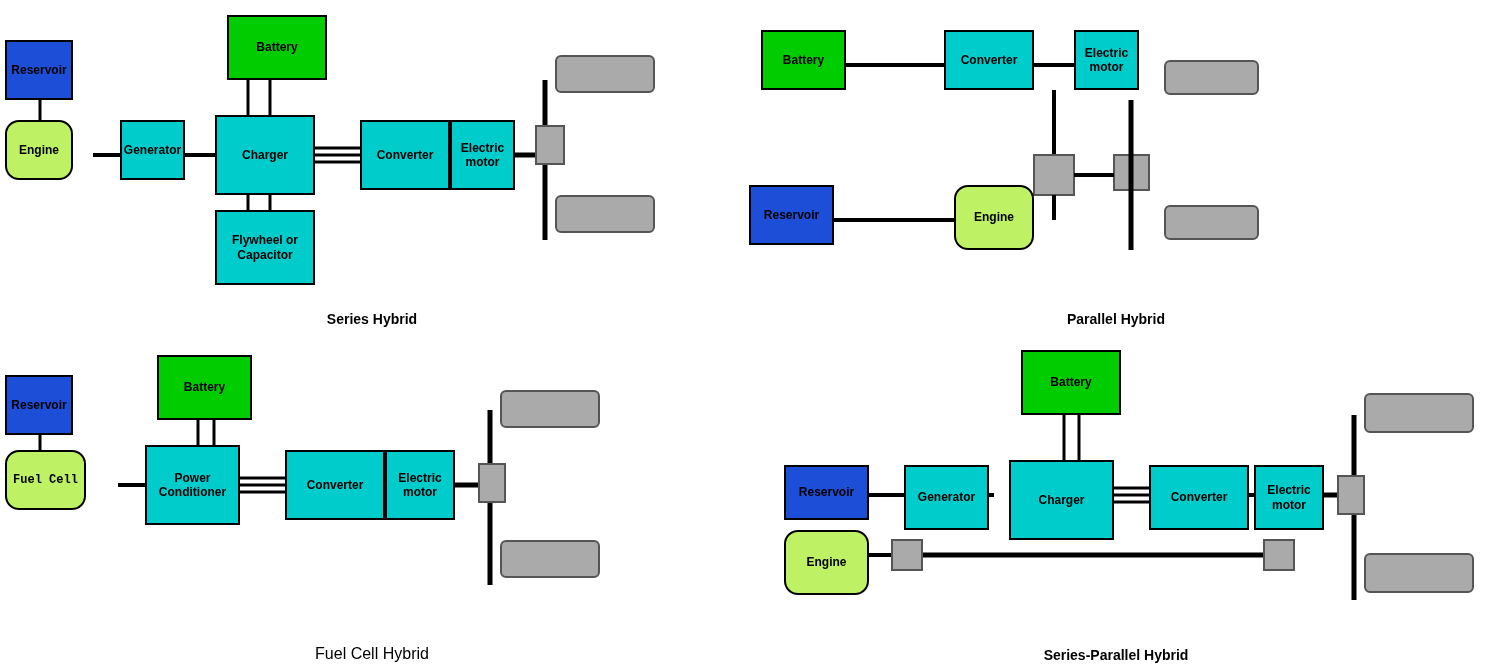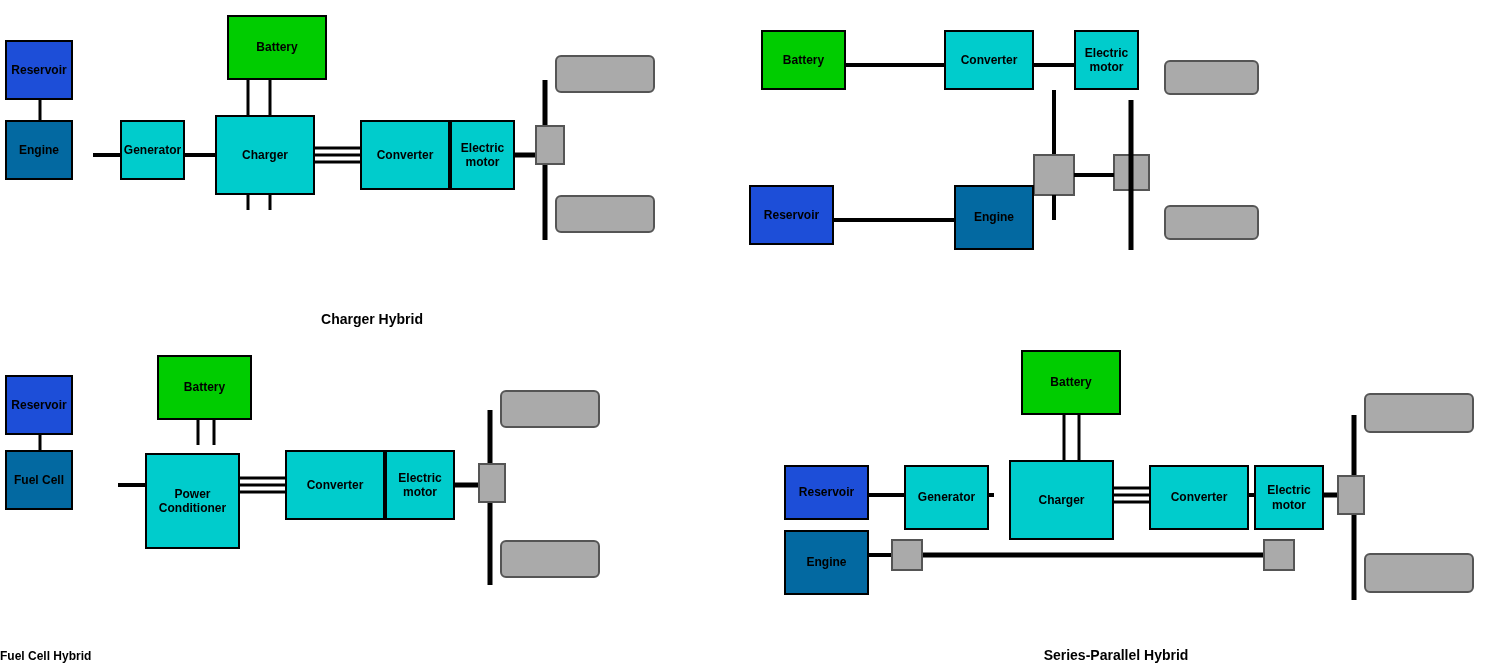--- a/index.html
+++ b/index.html
@@ -19,21 +19,21 @@
       align-items: center;
       justify-content: center;
       text-align: center;
       font-weight: bold;
       font-size: 12px;
       border: 2px solid #000;
       line-height: 1.2;
     }
     .green { background: #00cc00; margin-left: 12px; }
     .lime { background: #1d4ed8; }
-    .red { background: #0369a1; }
+    .red { background: #bef264; border-radius: 14px; }
     .cyan { background: #00cccc; }
     .gray { background: #aaaaaa; }
 
     
     .diagram-svg {
       position: absolute;
       top: 0; left: 0;
       width: 100%;
       height: 100%;
       pointer-events: none;
@@ -80,31 +80,32 @@
   <div class="box lime" style="left:5px;top:40px;width:68px;height:60px;">Reservoir</div>
 
   <div class="box red" style="left:5px;top:120px;width:68px;height:60px;">Engine</div>
 
   <div class="box cyan" style="left:120px;top:120px;width:65px;height:60px;">Generator</div>
 
   <div class="box green" style="left:215px;top:15px;width:100px;height:65px;">Battery</div>
 
   <div class="box cyan" style="left:215px;top:115px;width:100px;height:80px;">Charger</div>
 
+  <div class="box cyan" style="left:215px;top:210px;width:100px;height:75px;">Flywheel or Capacitor</div>
 
   <div class="box cyan" style="left:360px;top:120px;width:90px;height:70px;">Converter</div>
 
   <div class="box cyan" style="left:450px;top:120px;width:65px;height:70px;">Electric motor</div>
 
   <div class="wheel" style="left:555px;top:55px;width:100px;height:38px;"></div>
   <div class="wheel" style="left:555px;top:195px;width:100px;height:38px;"></div>
 
   <div class="gray" style="position:absolute;left:535px;top:125px;width:30px;height:40px;border:2px solid #555;"></div>
 
-  <div style="position:absolute;bottom:8px;left:0;right:0;text-align:center;font-weight:bold;font-size:14px;">Charger Hybrid</div>
+  <div style="position:absolute;bottom:8px;left:0;right:0;text-align:center;font-weight:bold;font-size:14px;">Series Hybrid</div>
 </div>
 
 <div style="position:absolute; left:744px; top:0; width:744px; height:335px;">
   <svg style="position:absolute;top:0;left:0;width:100%;height:100%;pointer-events:none;">
 
     <line x1="90" y1="65" x2="200" y2="65" stroke="#000" stroke-width="4"></line>
 
     <line x1="290" y1="65" x2="330" y2="65" stroke="#000" stroke-width="4"></line>
 
     <line x1="310" y1="90" x2="310" y2="155" stroke="#000" stroke-width="4"></line>
@@ -130,20 +131,21 @@
 
   <div class="box cyan" style="left:330px;top:30px;width:65px;height:60px;">Electric motor</div>
 
   <div class="box lime" style="left:5px;top:185px;width:85px;height:60px;">Reservoir</div>
 
   <div class="box red" style="left:210px;top:185px;width:80px;height:65px;">Engine</div>
 
   <div class="wheel" style="left:420px;top:60px;width:95px;height:35px;"></div>
   <div class="wheel" style="left:420px;top:205px;width:95px;height:35px;"></div>
 
+  <div style="position:absolute;bottom:8px;left:0;right:0;text-align:center;font-weight:bold;font-size:14px;">Parallel Hybrid</div>
 </div>
 
 <div style="position:absolute; left:0; top:335px; width:744px; height:336px;">
   <svg style="position:absolute;top:0;left:0;width:100%;height:100%;pointer-events:none;">
 
     <line x1="40" y1="150" x2="40" y2="80" stroke="#000" stroke-width="3"></line>
     <line x1="40" y1="150" x2="56" y2="150" stroke="#000" stroke-width="3"></line>
 
     <line x1="118" y1="150" x2="145" y2="150" stroke="#000" stroke-width="4"></line>
 
@@ -156,35 +158,35 @@
 
     <line x1="355" y1="150" x2="385" y2="150" stroke="#000" stroke-width="4"></line>
 
     <line x1="455" y1="150" x2="490" y2="150" stroke="#000" stroke-width="5"></line>
 
     <line x1="490" y1="75" x2="490" y2="250" stroke="#000" stroke-width="5"></line>
   </svg>
 
   <div class="box lime" style="left:5px;top:40px;width:68px;height:60px;">Reservoir</div>
 
-  <div class="box red" style="left:5px;top:115px;width:68px;height:60px;">Fuel Cell</div>
+  <div class="box red" style="left:5px;top:115px;width:81px;height:60px;font-family:Liberation Mono, monospace;">Fuel Cell</div>
 
   <div class="box green" style="left:145px;top:20px;width:95px;height:65px;">Battery</div>
 
-  <div class="box cyan" style="left:145px;top:110px;width:95px;height:96px;margin-top:8px;">Power Conditioner</div>
+  <div class="box cyan" style="left:145px;top:110px;width:95px;height:80px;">Power Conditioner</div>
 
   <div class="box cyan" style="left:285px;top:115px;width:100px;height:70px;">Converter</div>
 
   <div class="box cyan" style="left:385px;top:115px;width:70px;height:70px;">Electric motor</div>
 
   <div class="wheel" style="left:500px;top:55px;width:100px;height:38px;"></div>
   <div class="wheel" style="left:500px;top:205px;width:100px;height:38px;"></div>
   <div class="gray" style="position:absolute;left:478px;top:128px;width:28px;height:40px;border:2px solid #555;"></div>
 
-  <div style="position:absolute;bottom:8px;left:0;right:0;text-align:left;font-weight:bold;font-size:12px;">Fuel Cell Hybrid</div>
+  <div style="position:absolute;bottom:8px;left:0;right:0;text-align:center;font-weight:normal;font-size:16px;">Fuel Cell Hybrid</div>
 </div>
 
 <div style="position:absolute; left:744px; top:335px; width:744px; height:336px;">
   <svg style="position:absolute;top:0;left:0;width:100%;height:100%;pointer-events:none;">
 
     <line x1="88" y1="195" x2="88" y2="220" stroke="#000" stroke-width="3"></line>
 
     <line x1="120" y1="220" x2="148" y2="220" stroke="#000" stroke-width="4"></line>
 
     <line x1="175" y1="220" x2="520" y2="220" stroke="#000" stroke-width="5"></line>

